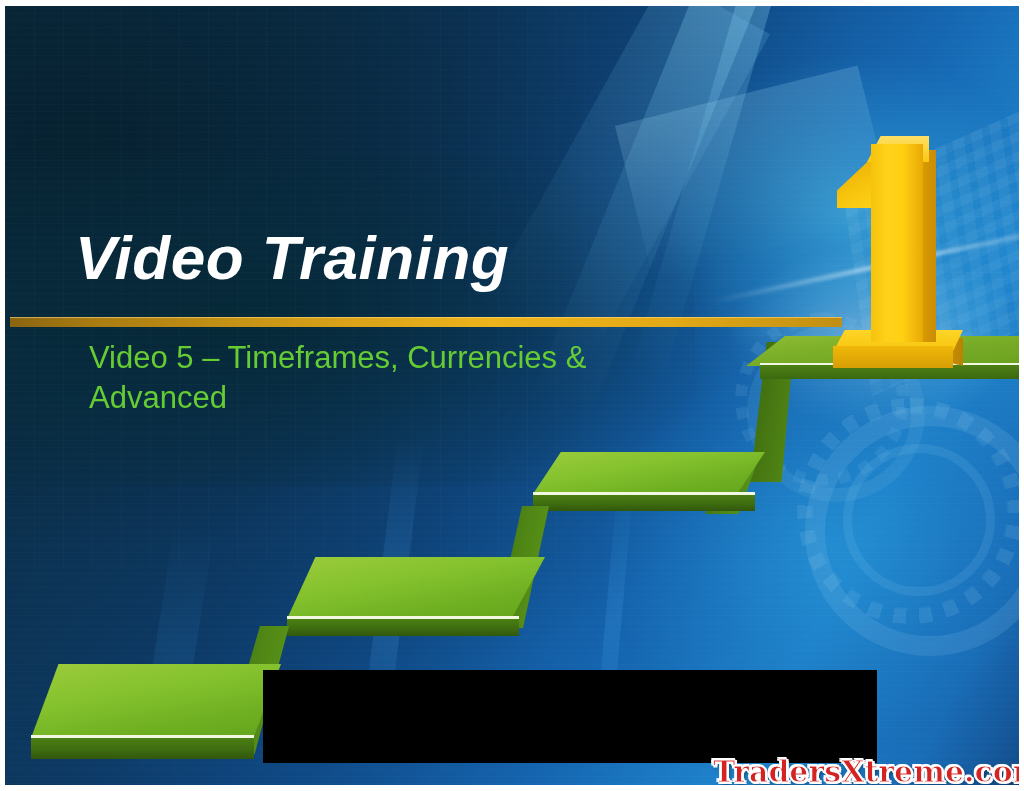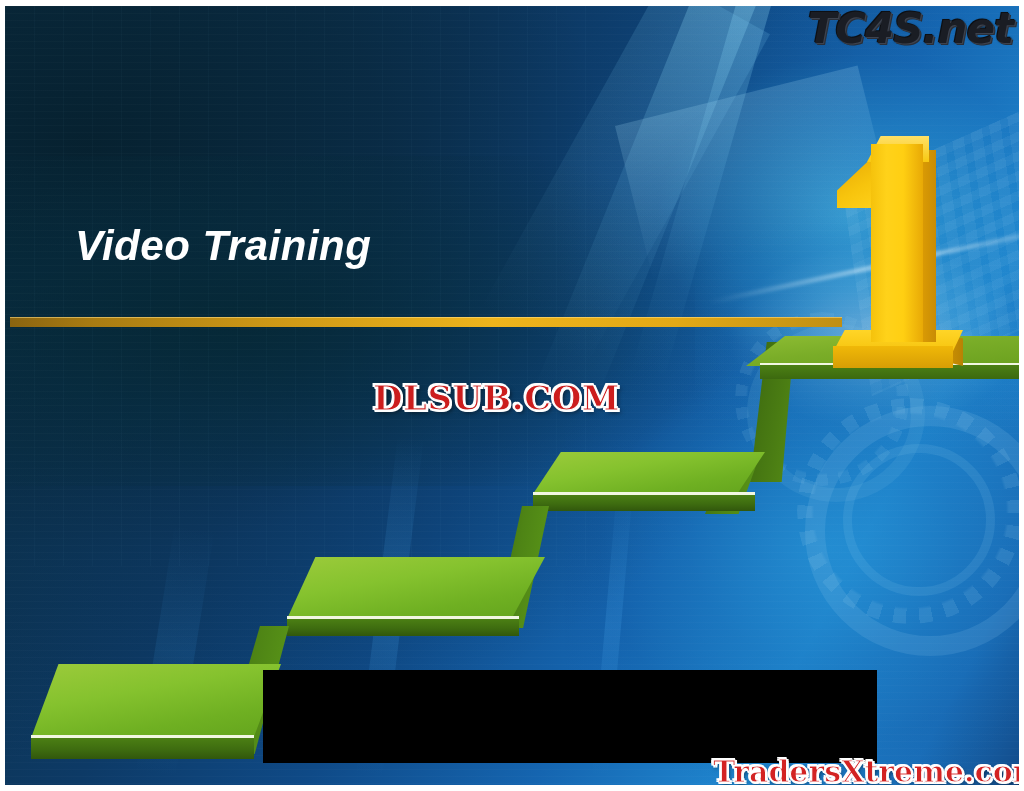--- a/index.html
+++ b/index.html
@@ -296,21 +296,21 @@
     font-size: 33px;
     font-style: italic;
     color: #ffffff;
     letter-spacing: 0.2px;
     white-space: nowrap;
   }
   #maintitle {
     position: absolute;
     left: 70px;
     top: 216px;
-    font-size: 42px;
+    font-size: 62px;
     font-style: italic;
     font-weight: bold;
     color: #ffffff;
     letter-spacing: 0.5px;
     white-space: nowrap;
   }
   #rule {
     position: absolute;
     left: 5px;
     top: 311px;
@@ -470,20 +470,19 @@
       <div class="num-base-top"></div>
       <div class="num-base-front"></div>
       <div class="num-stem-side"></div>
       <div class="num-flag"></div>
       <div class="num-flag-top"></div>
       <div class="num-stem"></div>
     </div>
 
     <div id="maintitle">Video Training</div>
     <div id="rule"></div>
-
-    <div id="tc4s">TC4S.net</div>
-    <div id="dlsub">DLSUB.COM</div>
+    <div id="subtitle">Video 5 – Timeframes, Currencies &amp; Advanced</div>
+
     <div id="blackbar"></div>
     <div id="tradersx">TradersXtreme.com</div>
 
   </div>
 </div>
 
 </body></html>

